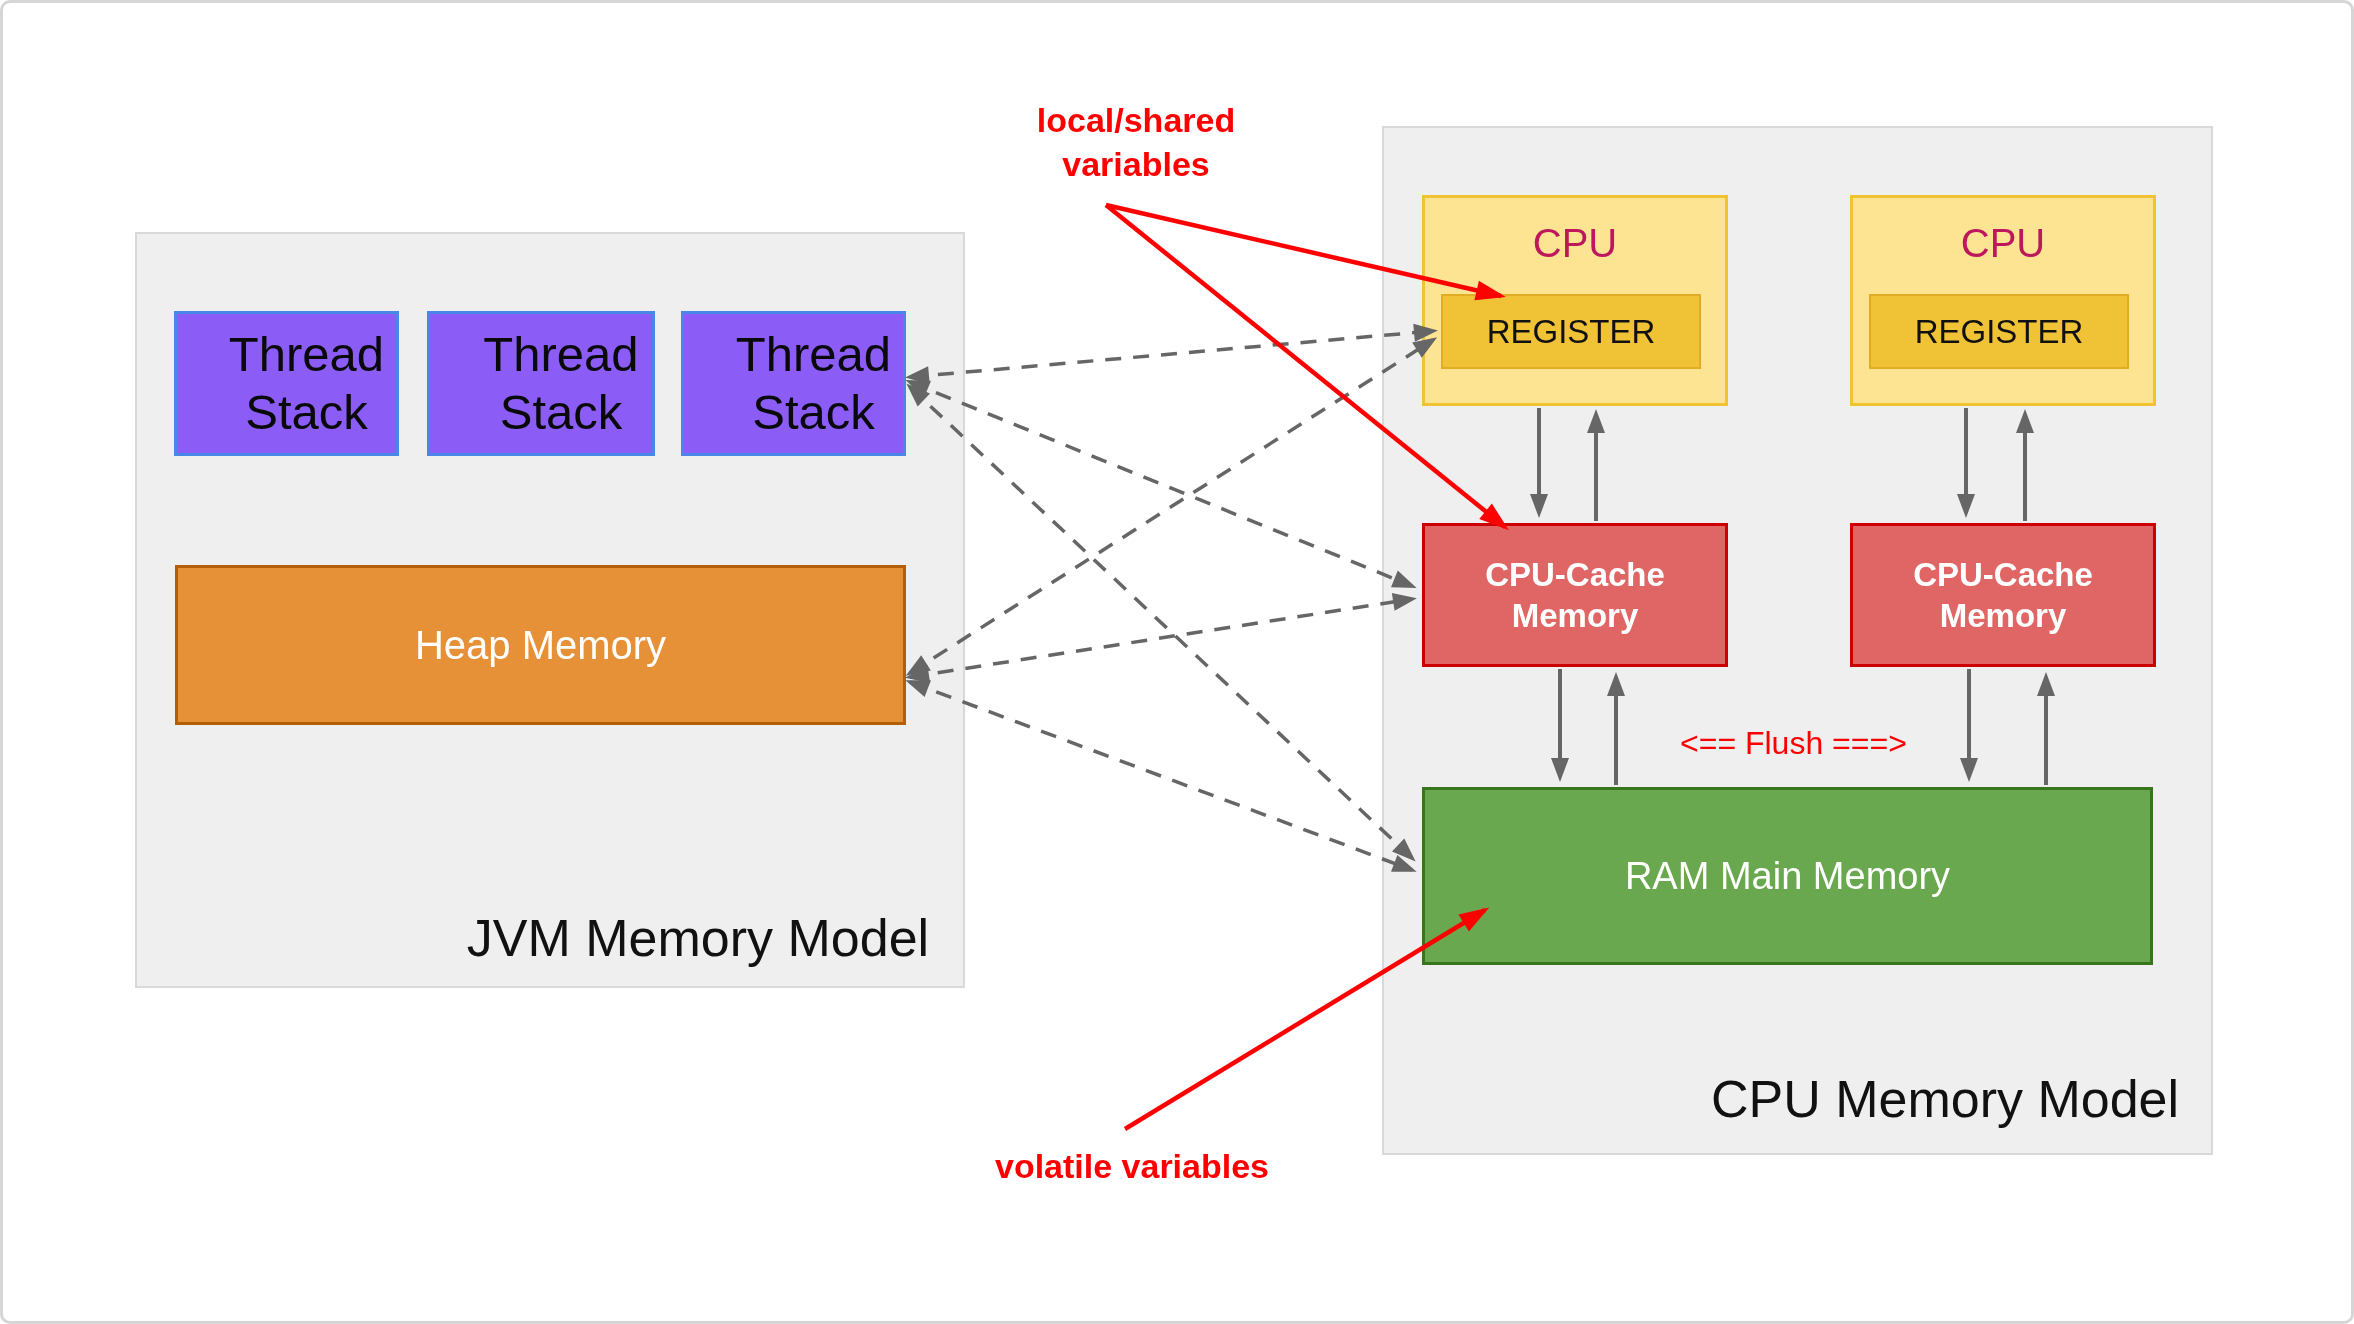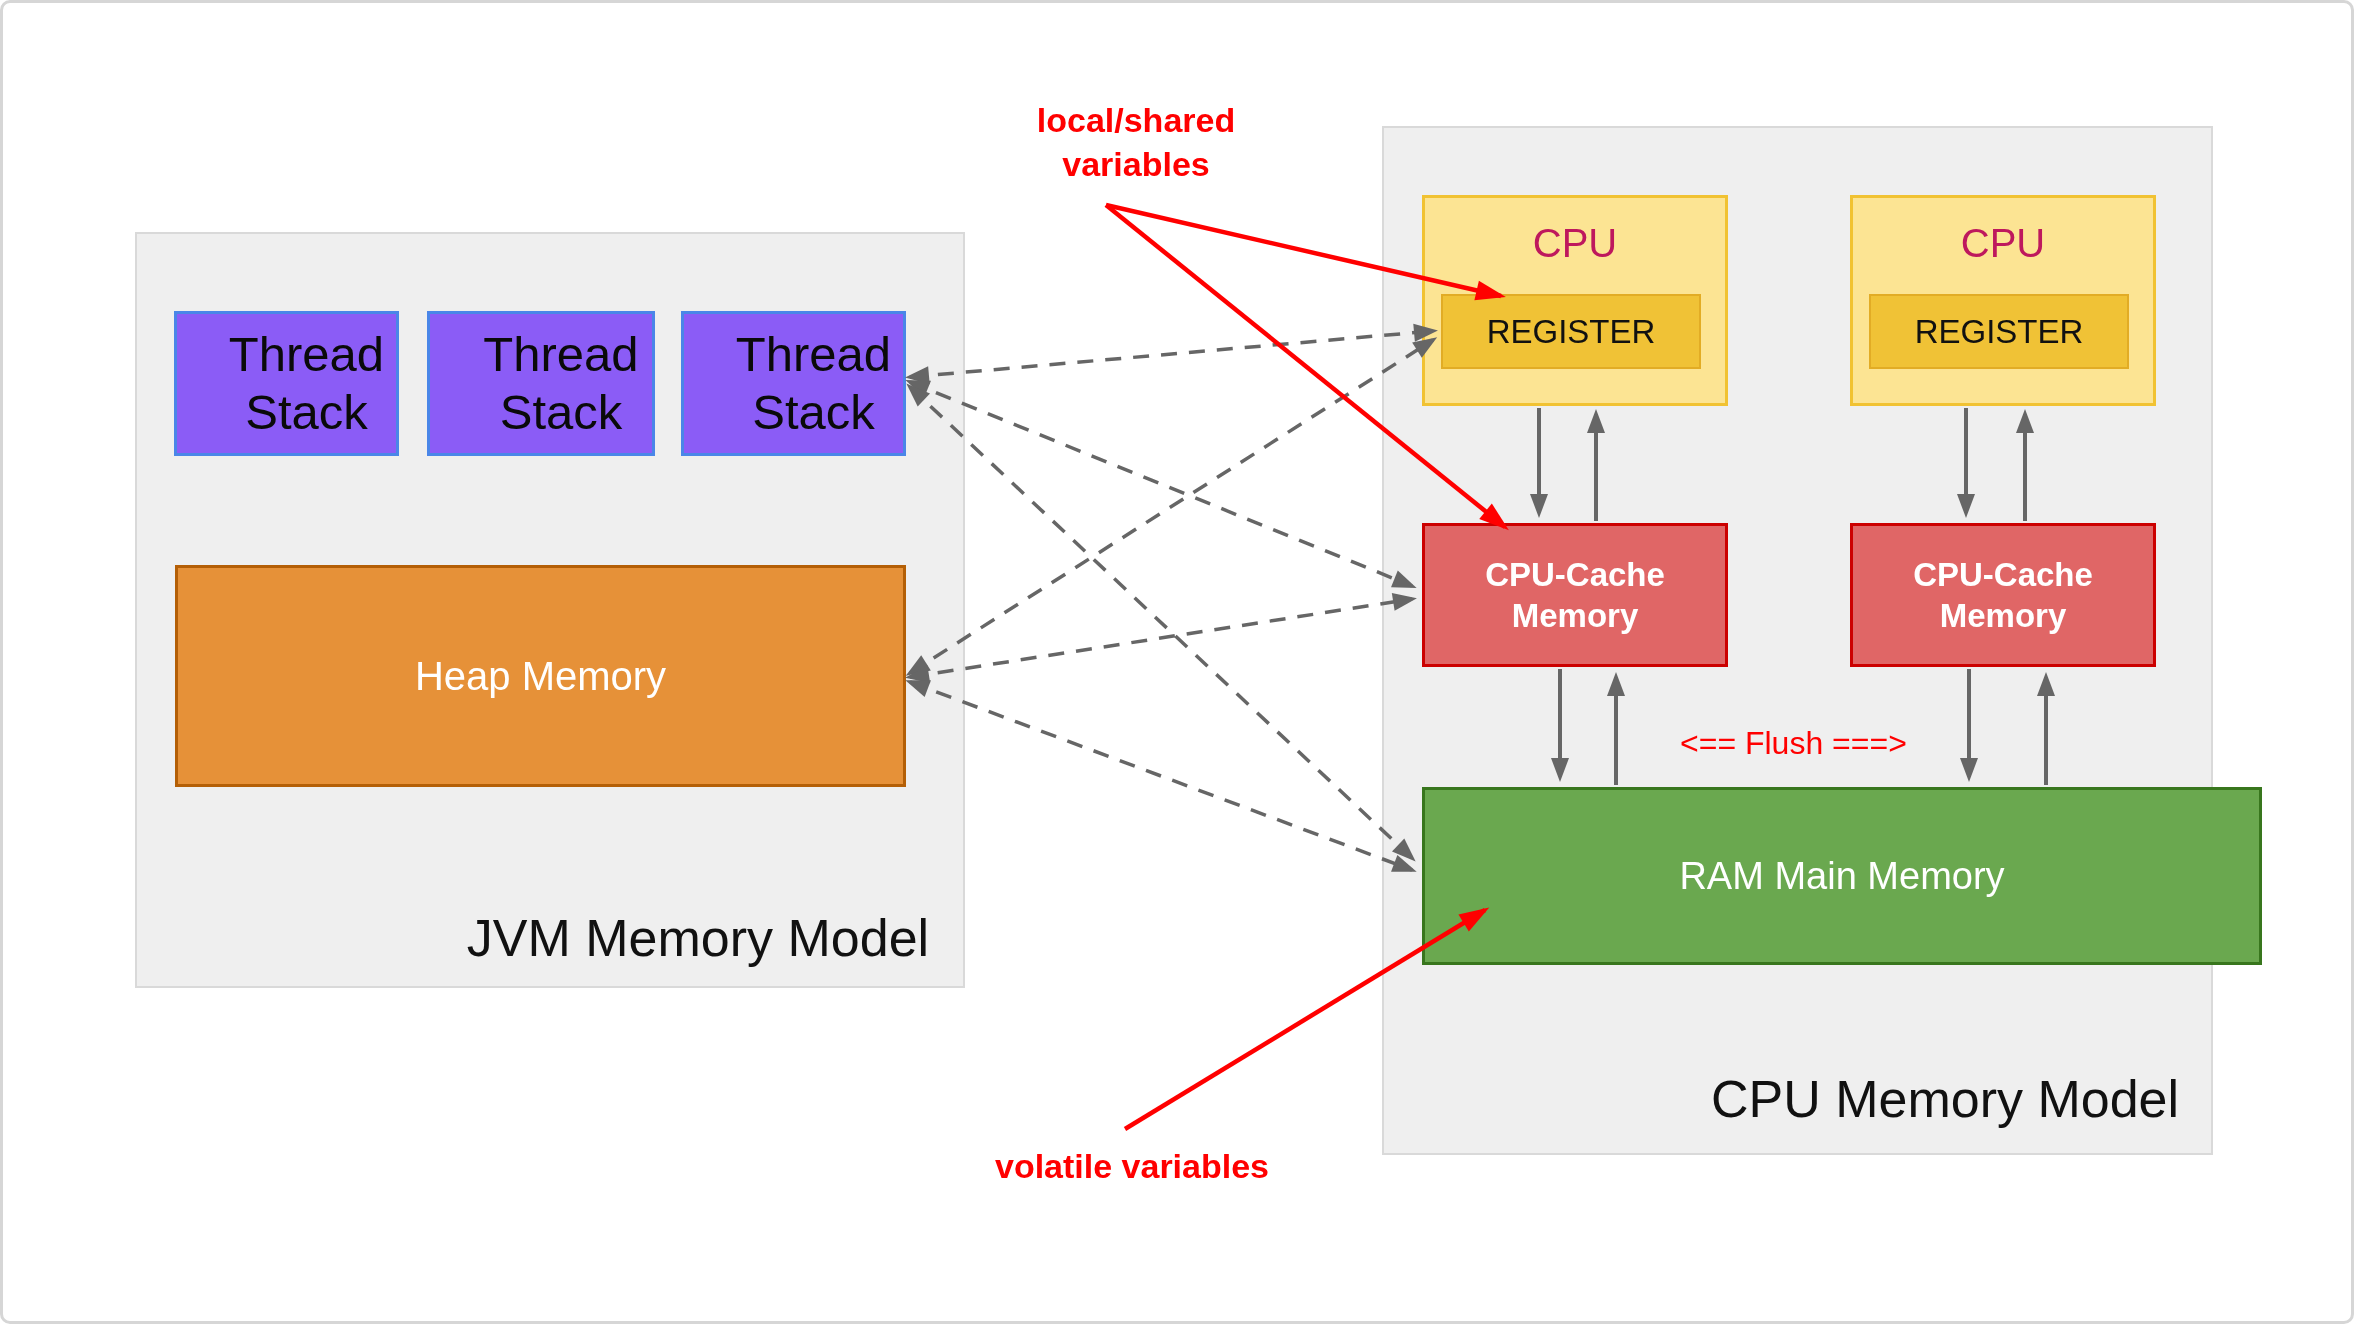--- a/index.html
+++ b/index.html
@@ -88,21 +88,21 @@
   <div class="abs box thread-stack" style="left:171px; top:308px; width:225px; height:145px;">
     <span class="wrap">Thread Stack</span>
   </div>
   <div class="abs box thread-stack" style="left:424px; top:308px; width:228px; height:145px;">
     <span class="wrap">Thread Stack</span>
   </div>
   <div class="abs box thread-stack" style="left:678px; top:308px; width:225px; height:145px;">
     <span class="wrap">Thread Stack</span>
   </div>
 
-  <div class="abs box heap" style="left:172px; top:562px; width:731px; height:222px;">
+  <div class="abs box heap" style="left:172px; top:562px; width:731px; height:160px;">
     <span>Heap Memory</span>
   </div>
 
   <div class="abs model-title" style="left:395px; top:905px; width:600px;">JVM Memory Model</div>
 
   <div class="abs cpu-box" style="left:1419px; top:192px; width:306px; height:211px;"></div>
   <div class="abs cpu-label" style="left:1419px; top:208px; width:306px; height:64px;">CPU</div>
   <div class="abs box register" style="left:1438px; top:291px; width:260px; height:75px;">
     <span>REGISTER</span>
   </div>
@@ -115,21 +115,21 @@
 
   <div class="abs box cache" style="left:1419px; top:520px; width:306px; height:144px;">
     <span class="wrap">CPU-Cache Memory</span>
   </div>
   <div class="abs box cache" style="left:1847px; top:520px; width:306px; height:144px;">
     <span class="wrap">CPU-Cache Memory</span>
   </div>
 
   <div class="abs flush-label" style="left:1677px; top:722px;">&lt;== Flush ===&gt;</div>
 
-  <div class="abs box ram" style="left:1419px; top:784px; width:840px; height:178px;">
+  <div class="abs box ram" style="left:1419px; top:784px; width:731px; height:178px;">
     <span>RAM Main Memory</span>
   </div>
 
   <div class="abs model-title" style="left:1642px; top:1066px; width:600px;">CPU Memory Model</div>
 
   <div class="abs red-note" style="left:1008px; top:95px; width:250px;">local/shared variables</div>
   <div class="abs red-note" style="left:979px; top:1141px; width:300px; white-space:nowrap;">volatile variables</div>
 
   <svg class="overlay" width="2354" height="1324" viewBox="0 0 2354 1324">
     <defs>

